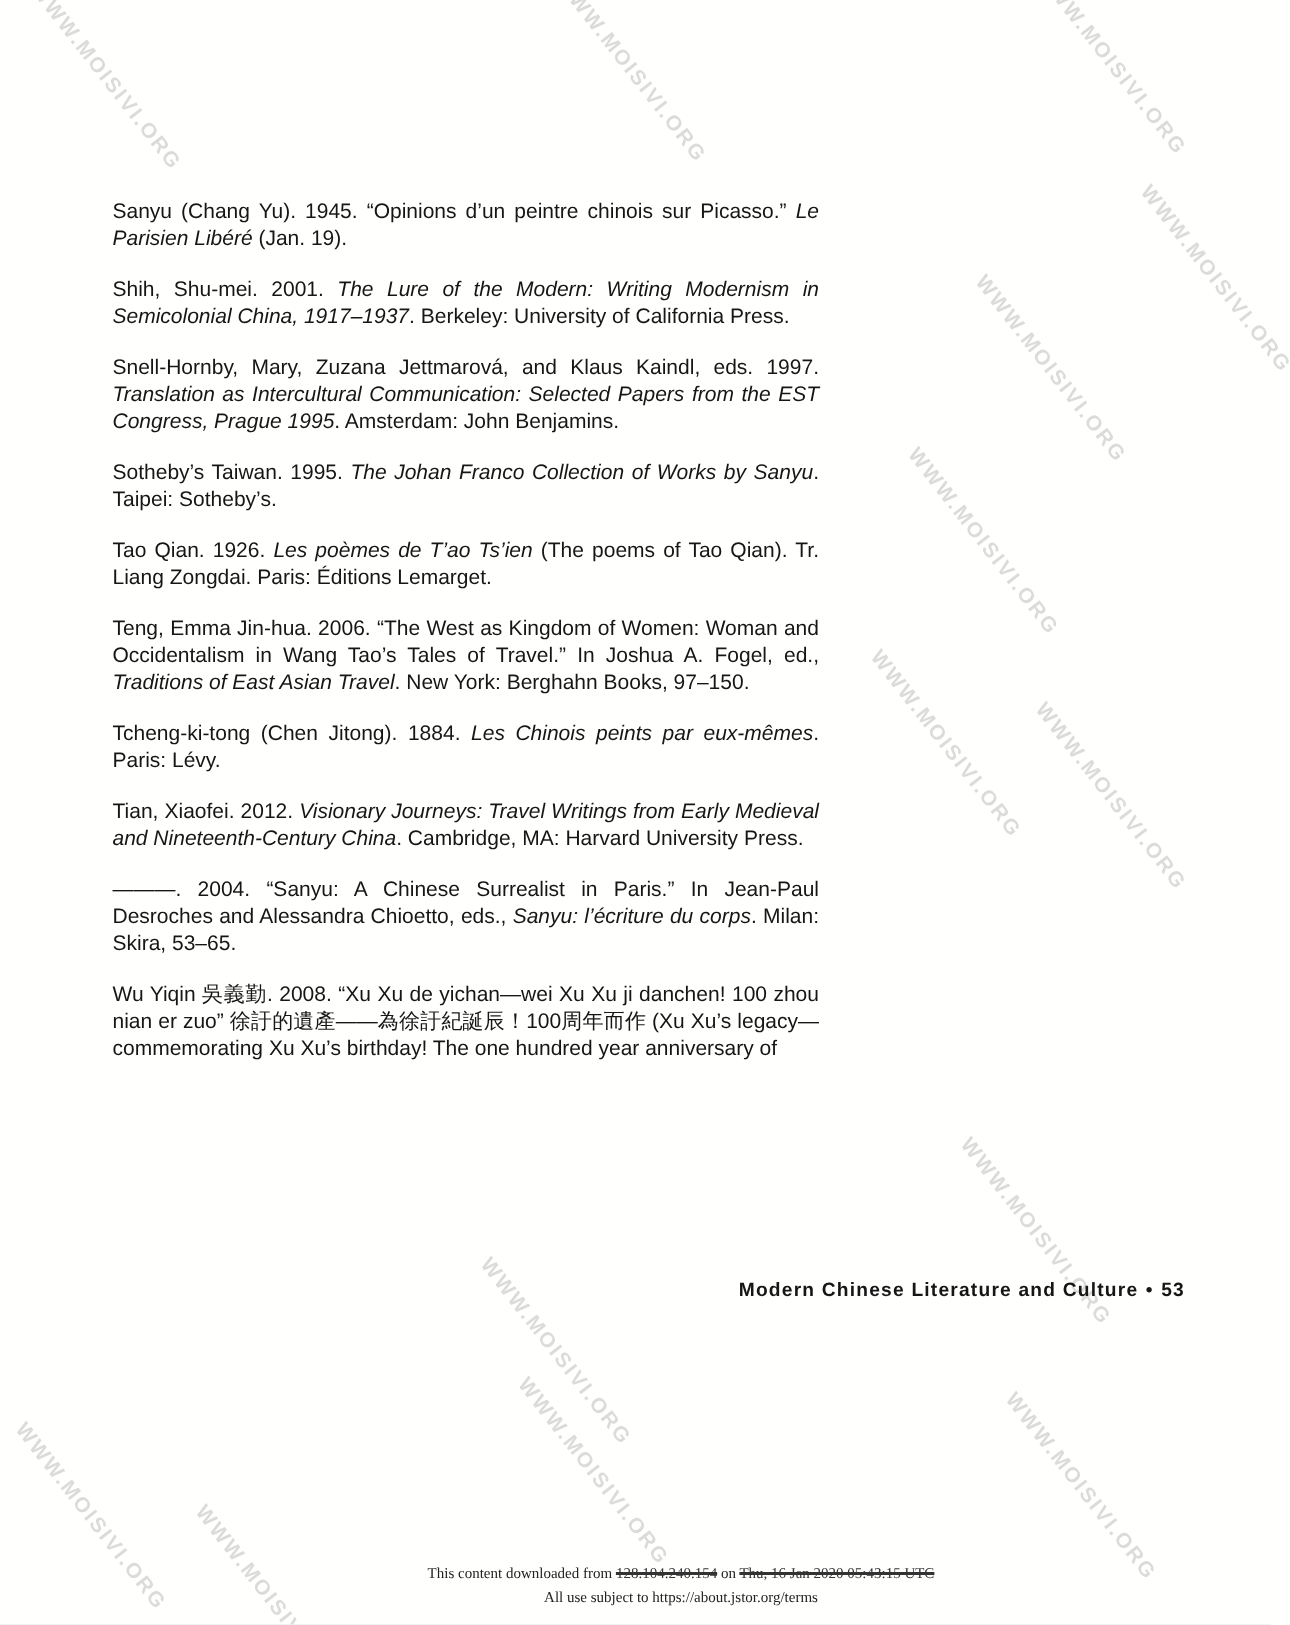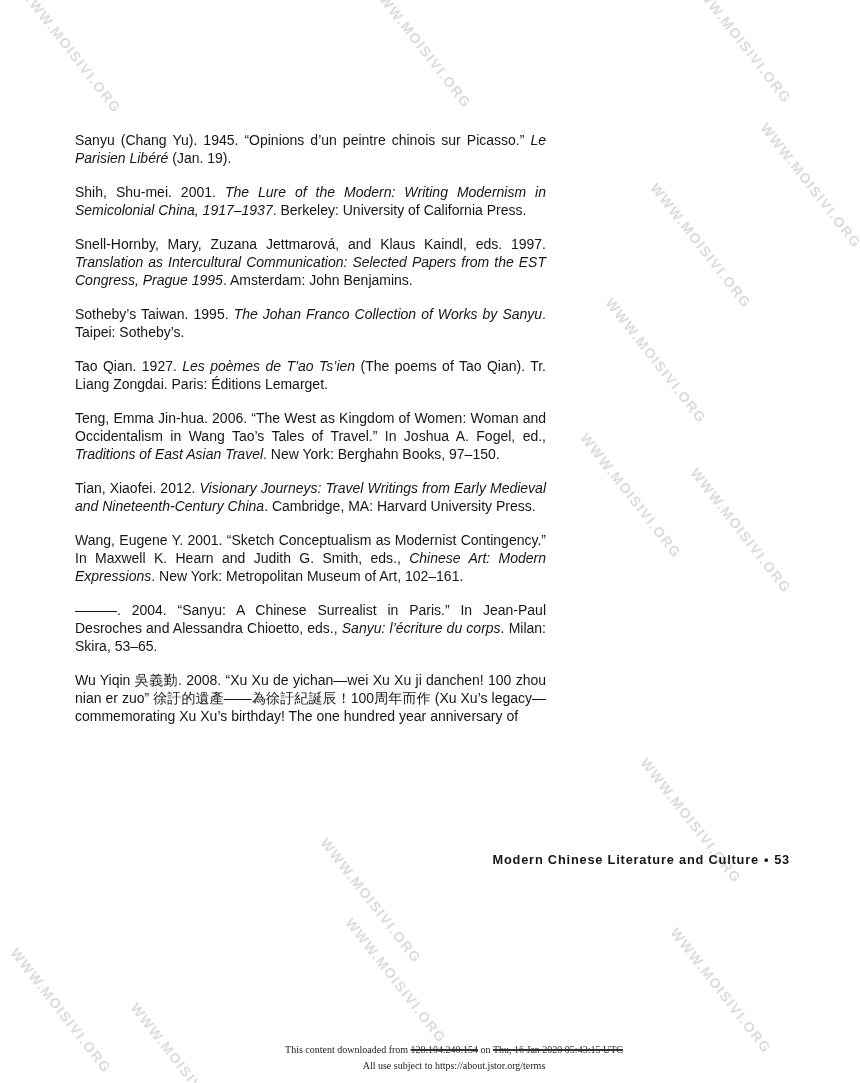--- a/index.html
+++ b/index.html
@@ -88,24 +88,24 @@
       <div class="watermark" style="left: 20px; top: 945px;">WWW.MOISIVI.ORG</div>
       <div class="watermark" style="left: 680px; top: 925px;">WWW.MOISIVI.ORG</div>
       <div class="watermark" style="left: 140px; top: 1000px;">WWW.MOISIVI.ORG</div>
     </div>
 
   <div class="refs">
       <p><span class="rm">Sanyu (Chang Yu). 1945. “Opinions d’un peintre chinois sur Picasso.” </span><span class="it">Le Parisien Libéré</span><span class="rm"> (Jan. 19).</span></p>
       <p><span class="rm">Shih, Shu-mei. 2001. </span><span class="it">The Lure of the Modern: Writing Modernism in Semicolonial China, 1917–1937</span><span class="rm">. Berkeley: University of California Press.</span></p>
       <p><span class="rm">Snell-Hornby, Mary, Zuzana Jettmarová, and Klaus Kaindl, eds. 1997. </span><span class="it">Translation as Intercultural Communication: Selected Papers from the EST Congress, Prague 1995</span><span class="rm">. Amsterdam: John Benjamins.</span></p>
       <p><span class="rm">Sotheby’s Taiwan. 1995. </span><span class="it">The Johan Franco Collection of Works by Sanyu</span><span class="rm">. Taipei: Sotheby’s.</span></p>
-      <p><span class="rm">Tao Qian. 1927. </span><span class="it">Les poèmes de T’ao Ts’ien</span><span class="rm"> (The poems of Tao Qian). Tr. Liang Zongdai. Paris: Éditions Lemarget.</span></p>
+      <p><span class="rm">Tao Qian. 1926. </span><span class="it">Les poèmes de T’ao Ts’ien</span><span class="rm"> (The poems of Tao Qian). Tr. Liang Zongdai. Paris: Éditions Lemarget.</span></p>
       <p><span class="rm">Teng, Emma Jin-hua. 2006. “The West as Kingdom of Women: Woman and Occidentalism in Wang Tao’s Tales of Travel.” In Joshua A. Fogel, ed., </span><span class="it">Traditions of East Asian Travel</span><span class="rm">. New York: Berghahn Books, 97–150.</span></p>
+      <p><span class="rm">Tcheng-ki-tong (Chen Jitong). 1884. </span><span class="it">Les Chinois peints par eux-mêmes</span><span class="rm">. Paris: Lévy.</span></p>
       <p><span class="rm">Tian, Xiaofei. 2012. </span><span class="it">Visionary Journeys: Travel Writings from Early Medieval and Nineteenth-Century China</span><span class="rm">. Cambridge, MA: Harvard University Press.</span></p>
-      <p><span class="rm">Wang, Eugene Y. 2001. “Sketch Conceptualism as Modernist Contingency.” In Maxwell K. Hearn and Judith G. Smith, eds., </span><span class="it">Chinese Art: Modern Expressions</span><span class="rm">. New York: Metropolitan Museum of Art, 102–161.</span></p>
       <p><span class="rm">———. 2004. “Sanyu: A Chinese Surrealist in Paris.” In Jean-Paul Desroches and Alessandra Chioetto, eds., </span><span class="it">Sanyu: l’écriture du corps</span><span class="rm">. Milan: Skira, 53–65.</span></p>
       <p><span class="rm">Wu Yiqin 吳義勤. 2008. “Xu Xu de yichan—wei Xu Xu ji danchen! 100 zhou nian er zuo” 徐訏的遺產——為徐訏紀誕辰！100周年而作 (Xu Xu’s legacy—commemorating Xu Xu’s birthday! The one hundred year anniversary of</span></p>
     </div>
 
   <div class="journal-footer">
     <span>Modern Chinese Literature and Culture</span><span class="bullet">•</span><span>53</span>
   </div>
 
   <div class="jstor jstor1">
     <span>This content downloaded from </span><span class="redacted">128.104.240.154</span><span> on </span><span class="redacted">Thu, 16 Jan 2020 05:43:15 UTC</span>

